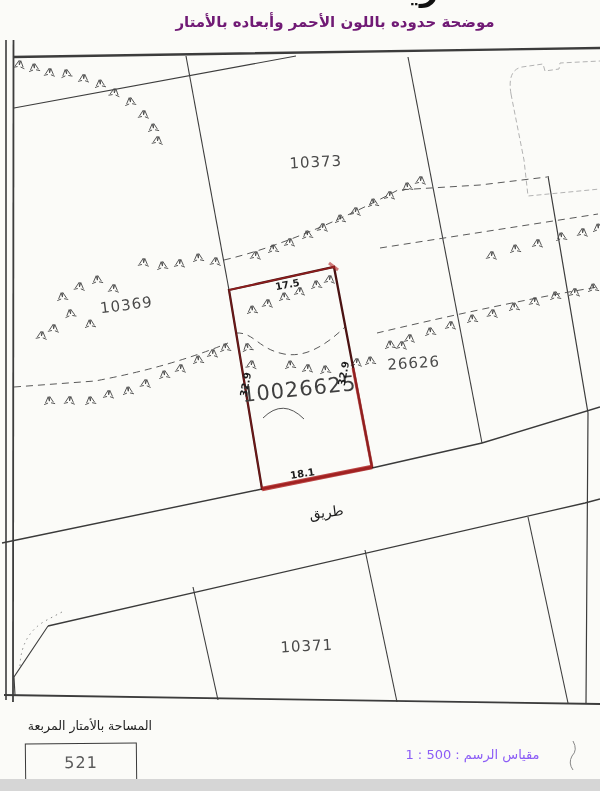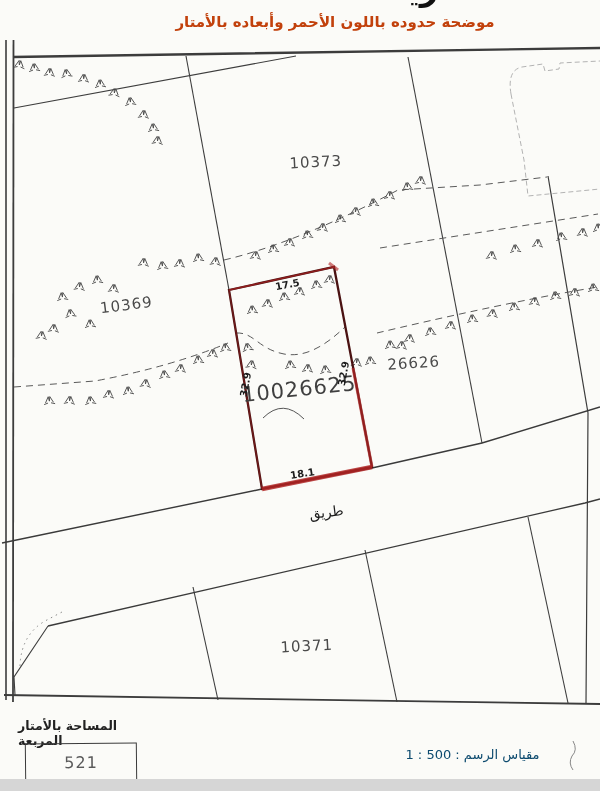--- a/index.html
+++ b/index.html
@@ -12,37 +12,37 @@
   .title-clip{
     position:absolute;left:320px;top:0;width:180px;height:10px;
     overflow:hidden;text-align:center;
   }
   .title-clip .big{
     font-size:32px;font-weight:bold;color:#111;margin-top:-30px;
     direction:rtl;
   }
   .note{
     position:absolute;left:140px;top:13px;width:390px;
-    text-align:center;font-size:15px;font-weight:bold;color:#c2410c;
+    text-align:center;font-size:15px;font-weight:bold;color:#701a75;
     direction:rtl;
   }
   .area-label{
     position:absolute;left:18px;top:718px;width:134px;
-    text-align:left;font-size:12.5px;font-weight:bold;color:#222;
+    text-align:right;font-size:12.5px;font-weight:normal;color:#222;
     direction:rtl;
   }
   .area-box{
     position:absolute;left:25px;top:743px;width:110px;height:36px;
     border:1.4px solid #3a3a3a;transform:rotate(-0.6deg);
     display:flex;align-items:center;justify-content:center;
     font-size:16px;color:#5a5a5a;letter-spacing:1px;
   }
   .scale-label{
     position:absolute;left:375px;top:747px;width:195px;
-    text-align:center;font-size:13px;color:#0c4a6e;
+    text-align:center;font-size:13px;color:#8b5cf6;
     direction:rtl;
   }
   .bottom-strip{
     position:absolute;left:0;top:779px;width:600px;height:12px;
     background:#d6d6d6;
   }
   svg text{font-family:"DejaVu Sans", sans-serif;}
   .parcel-num{font-size:15px;fill:#4a4a4a;letter-spacing:1px;}
   .plot-num{font-size:21px;fill:#3f3f3f;letter-spacing:1px;}
   .dim{font-size:10px;font-weight:bold;fill:#1d1d1d;}

